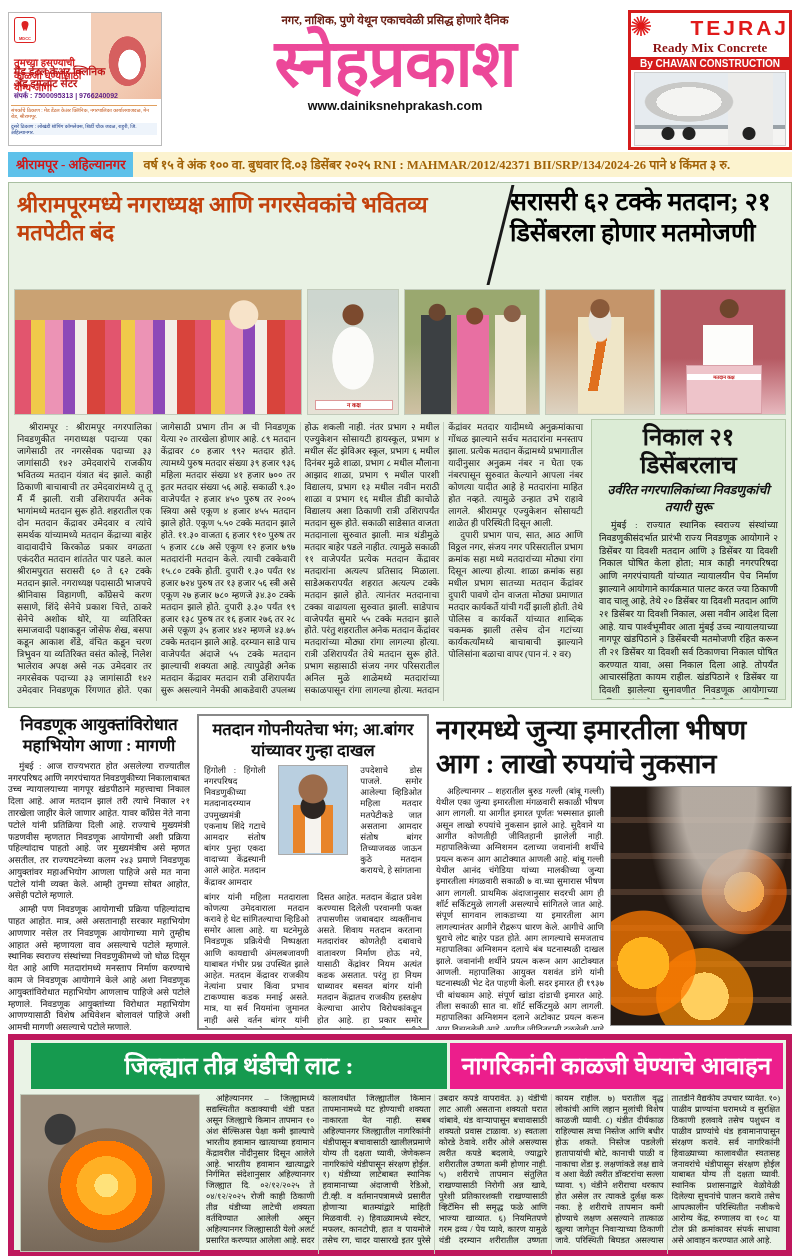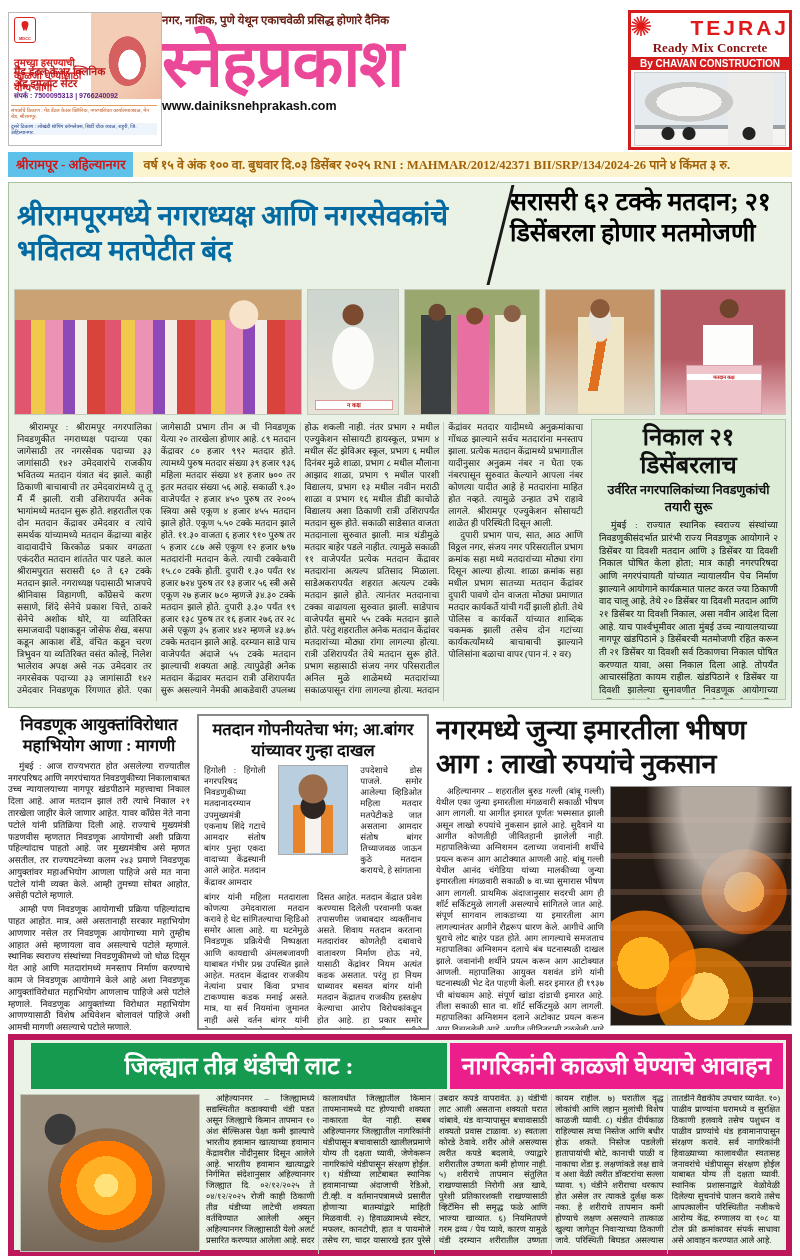--- a/index.html
+++ b/index.html
@@ -16,21 +16,21 @@
                 linear-gradient(135deg,#f3cdb6 0 60%,#eebda2 100%);}
   .dental .tooth-badge{position:absolute;left:5px;top:4px;width:20px;height:24px;border:1px solid #d22;
      border-radius:3px;background:#fff;text-align:center;}
   .dental .tooth-badge svg{width:12px;height:12px;margin-top:1px;}
   .dental .mdcc{font-size:4px;color:#d22;font-weight:bold;}
   .dtxt{position:absolute;left:5px;top:44px;width:80px;color:#d42222;font-weight:bold;font-size:10px;line-height:1.25;}
   .dname{position:absolute;left:5px;top:52px;width:100px;color:#c01818;font-weight:bold;font-size:10.5px;line-height:1.15;}
   .dcontact{position:absolute;left:5px;top:78px;width:140px;color:#5a1a85;font-weight:bold;font-size:7px;}
   .dband1{position:absolute;left:2px;top:92px;width:146px;color:#c2561a;font-size:5px;line-height:1.2;border-top:1px solid #e0a060;padding-top:1px;}
   .dband2{position:absolute;left:2px;top:110px;width:146px;color:#1a3a85;font-size:5px;line-height:1.2;background:#eef4fb;}
-  .center-head{flex:1;text-align:left;padding-top:6px;}
+  .center-head{flex:1;text-align:center;padding-top:6px;}
   .tagline{font-size:11.5px;font-weight:bold;color:#6b2015;}
   .nptitle{font-size:66px;line-height:1.0;font-weight:bold;color:#ec4899;letter-spacing:-1px;margin-top:4px;}
   .website{font-size:12.5px;font-weight:bold;color:#111;margin-top:2px;font-family:"Liberation Sans",sans-serif;}
   .tejraj{width:158px;height:134px;border:3px solid #d41c1c;margin-top:4px;font-family:"Liberation Sans",sans-serif;}
   .trow1{display:flex;align-items:center;justify-content:space-between;gap:4px;margin-top:3px;}
   .tejraj-name{color:#e01a1a;font-weight:bold;font-size:21px;letter-spacing:3px;}
   .rmc{color:#8a1010;font-weight:bold;font-size:13px;text-align:center;font-family:"Liberation Serif",serif;}
   .chavan{background:#d41c1c;color:#fff;font-weight:bold;font-size:10px;text-align:center;padding:1px 0;margin-top:1px;}
   .truck{height:72px;margin:2px 3px;border:1px solid #ccc;
      background:radial-gradient(circle at 22% 84%, #222 0 6px, transparent 7px),
@@ -40,21 +40,21 @@
                 linear-gradient(90deg, transparent 0 62%, #ececea 62% 92%, transparent 92%),
                 linear-gradient(180deg,#e6ebef 0 72%, #9aa2a8 72% 78%, #f4f4f2 78% 100%);}
   .tcontact{color:#e01a1a;font-weight:bold;font-size:8.5px;text-align:center;margin-top:2px;}
   
   .dateline{top:152px;left:8px;width:784px;height:25px;display:flex;font-weight:bold;}
   .date-chip{background:#5ec1ea;color:#d01818;font-size:13px;padding:3px 8px 0 8px;white-space:nowrap;}
   .date-info{flex:1;background:#fcf3cf;color:#a16207;font-size:12.5px;padding:4px 0 0 10px;white-space:nowrap;overflow:hidden;}
   
   .lead{top:182px;left:8px;width:784px;height:526px;background:#e9f2e4;border:1px solid #a9bfa1;box-sizing:border-box;}
   .lead-head{display:flex;height:104px;overflow:hidden;}
-  .lead-headline{width:470px;padding:15px 2px 0 8px;font-size:28px;line-height:1.25;font-weight:bold;color:#0369a1;}
+  .lead-headline{width:470px;padding:8px 2px 0 8px;font-size:22px;line-height:1.25;font-weight:bold;color:#c2410c;}
   .lead-divider{width:3px;background:#1a1a1a;transform:skewX(-14deg);margin:2px 6px 2px 10px;}
   .lead-deck{flex:1;padding:4px 6px 0 2px;font-size:25px;line-height:1.22;font-weight:bold;color:#000;}
   .photo-row{display:flex;gap:5px;padding:2px 5px;height:126px;}
   .ph{height:124px;border:1px solid #c2cbbb;position:relative;overflow:hidden;}
   .ph-queue{width:286px;
      background:radial-gradient(circle at 80% 20%, #f7e3c9 0 14px, transparent 15px),
        repeating-linear-gradient(90deg,#e2556e 0 16px,#f0c94a 16px 30px,#ec93b5 30px 48px,#8e49b8 48px 60px,#f3efe8 60px 72px,#d8443c 72px 90px) 0 100%/100% 76% no-repeat,
        linear-gradient(#caa273 0 26%, #b88c5e 100%);}
   .ph-official{width:90px;
      background:radial-gradient(circle at 50% 20%, #7c4a2e 0 10px, transparent 11px),
@@ -78,21 +78,21 @@
      background:radial-gradient(circle at 55% 15%, #6e452c 0 9px, transparent 10px),
        linear-gradient(90deg, transparent 0 34%, #fdfdfb 34% 74%, transparent 74%) 0 100%/100% 72% no-repeat,
        linear-gradient(#b65a63 0 55%, #e7b8be 100%);}
   .podium-front{position:absolute;bottom:0;left:20%;width:60%;height:38%;background:#eec4ca;border:1px solid #d9a0a8;}
   .podium-label{margin-top:8px;background:#fff;color:#c01818;font-size:5px;font-weight:bold;text-align:center;}
   .lead-bottom{display:flex;height:288px;}
   .lead-body{width:566px;padding:5px 6px 4px 8px;font-size:9px;line-height:1.33;text-align:justify;
      column-count:4;column-gap:9px;column-rule:1px solid #bfc9ba;overflow:hidden;}
   .result-box{flex:1;margin:2px 5px 5px 2px;background:#dcecd6;border:1px solid #b7ccad;padding:4px 7px;overflow:hidden;}
   .result-h{font-size:24px;font-weight:bold;text-align:center;line-height:1.15;}
-  .result-sub{font-size:12.5px;font-weight:bold;text-align:center;margin:2px 0 4px 0;}
+  .result-sub{font-size:12.5px;font-weight:bold;text-align:center;margin:2px 0 4px 0;font-style:italic;}
   .result-body{font-size:9.2px;line-height:1.38;text-align:justify;}
   .lead-body p, .result-body p{margin:0;text-indent:12px;}
   
   .midband{top:714px;left:8px;width:784px;height:316px;display:flex;gap:7px;}
   .art-impeach{width:182px;overflow:hidden;}
   .art-h-sm{font-size:16.5px;font-weight:bold;text-align:center;line-height:1.3;}
   .art-body{font-size:8.8px;line-height:1.34;text-align:justify;margin-top:4px;overflow:hidden;}
   .art-body p{margin:0 0 2px 0;text-indent:11px;}
   .art-bangar{width:232px;border:2px solid #888;box-sizing:border-box;padding:3px 5px;overflow:hidden;}
   .bangar-top{display:flex;gap:12px;margin-top:3px;}

